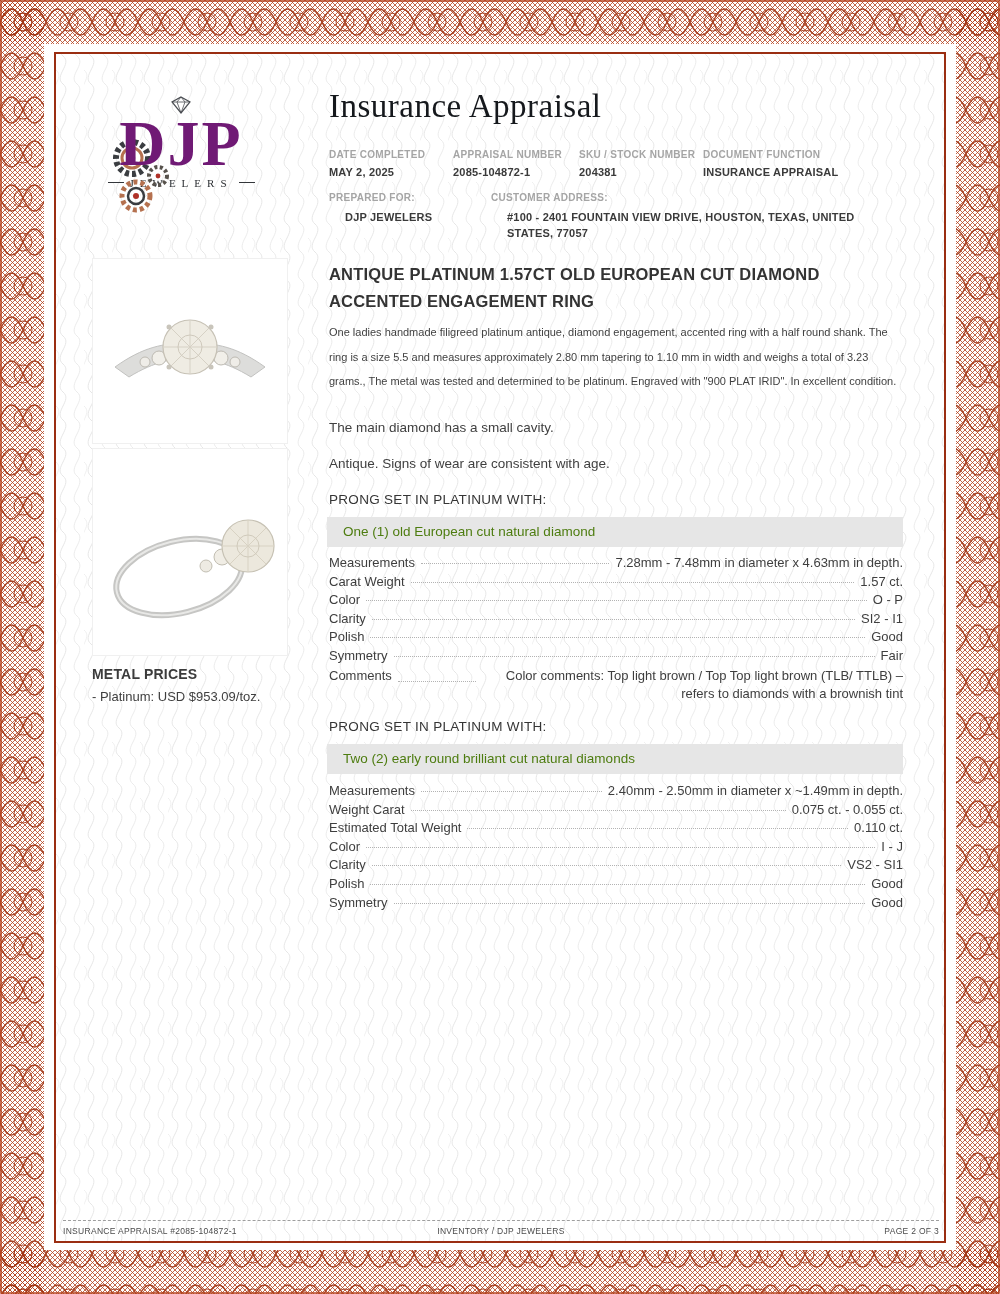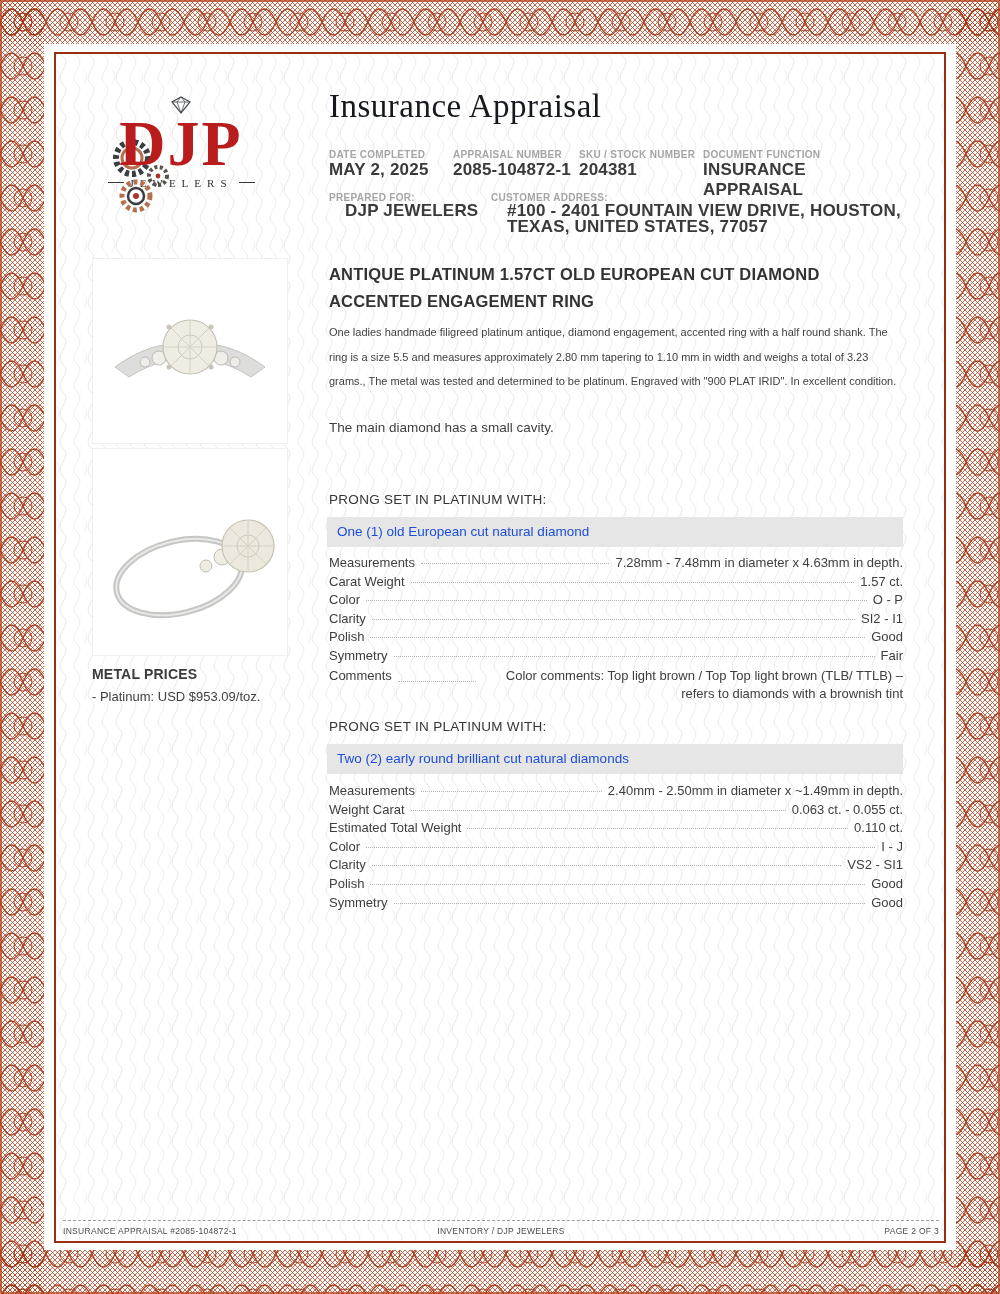--- a/index.html
+++ b/index.html
@@ -12,21 +12,21 @@
   
   #bg-svg{position:absolute;left:0;top:0;width:1000px;height:1294px;z-index:0;}
   
   #content{position:absolute;left:0;top:0;width:1000px;height:1294px;z-index:1;}
 
   
   .logo{left:96px;top:96px;width:170px;text-align:center;}
   .logo .dia{display:block;margin:0 auto 0;}
   .logo .brand{
     font-family:"Liberation Serif", serif;font-weight:700;font-size:64px;line-height:0.95;
-    color:#b91c1c;letter-spacing:2px;position:relative;z-index:2;
+    color:#701a75;letter-spacing:2px;position:relative;z-index:2;
   }
   .logo .gears{position:absolute;left:6px;top:30px;z-index:1;}
   .logo .sub{margin-top:2px;display:flex;align-items:center;justify-content:center;gap:6px;}
   .logo .sub .dash{width:16px;height:1px;background:#33363a;}
   .logo .sub .txt{font-size:11px;letter-spacing:6px;color:#2c2f33;font-family:"Liberation Serif", serif;}
 
   
   .photo{left:92px;width:196px;background:#ffffff;border:1px solid #f0f0f0;box-sizing:border-box;}
   #photo1{top:258px;height:186px;}
   #photo2{top:448px;height:208px;}
@@ -36,36 +36,36 @@
   .metal .mh{font-size:14px;font-weight:700;color:#3b3b3b;letter-spacing:.2px;}
   .metal .ml{margin-top:7px;font-size:13px;color:#3f3f3f;}
   .doc-title{left:329px;top:88px;font-family:"Liberation Serif", serif;font-size:33px;color:#15181c;letter-spacing:.5px;}
   .meta-grid{left:329px;top:149px;width:574px;display:flex;}
   .meta-grid .col{box-sizing:border-box;}
   .meta-grid .col:nth-child(1){width:124px;}
   .meta-grid .col:nth-child(2){width:126px;}
   .meta-grid .col:nth-child(3){width:124px;}
   .meta-grid .col:nth-child(4){flex:1;}
   .mlabel{font-size:10px;color:#a5a5a5;font-weight:700;letter-spacing:.3px;}
-  .mvalue{font-size:17px;font-weight:700;color:#3a3a3a;letter-spacing:.2px;}
+  .mvalue{margin-top:6px;font-size:11px;font-weight:700;color:#3a3a3a;letter-spacing:.2px;}
   .party-grid{left:329px;top:192px;width:574px;display:flex;}
   .party-grid .col1{width:162px;}
   .party-grid .col2{flex:1;}
   .party-grid .mvalue{line-height:16px;padding-left:16px;}
 
   .item-title{left:329px;top:261px;width:574px;font-size:16.5px;font-weight:700;color:#333333;line-height:27px;letter-spacing:.2px;}
   .desc{left:329px;top:320px;width:578px;font-size:11px;color:#3f3f3f;line-height:24.5px;}
   .note1{left:329px;top:420px;width:574px;font-size:13.5px;color:#3f3f3f;}
   .note2{left:329px;top:456px;width:574px;font-size:13.5px;color:#3f3f3f;}
 
   .sec-head{width:574px;font-size:13.5px;font-weight:400;color:#353535;letter-spacing:.3px;}
   #sec1-head{left:329px;top:492px;}
   #sec2-head{left:329px;top:719px;}
   .sec-bar{left:327px;width:576px;height:30px;background:#e6e6e6;box-sizing:border-box;
-           font-size:13.5px;color:#1d4ed8;line-height:30px;padding-left:10px;}
+           font-size:13.5px;color:#4d7c0f;line-height:30px;padding-left:16px;}
   #sec1-bar{top:517px;}
   #sec2-bar{top:744px;}
   .spec-block{left:329px;width:574px;}
   #sec1-rows{top:555px;}
   #sec2-rows{top:783px;}
   .spec-row{display:flex;align-items:baseline;height:18.6px;font-size:13px;color:#3e3e3e;}
   .spec-label{white-space:nowrap;}
   .spec-leader{flex:1;border-bottom:1.5px dotted #b3b3b3;margin:0 6px;transform:translateY(-3px);}
   .spec-value{white-space:nowrap;}
   .spec-row.multiline{height:auto;align-items:flex-start;line-height:18.6px;}
@@ -204,20 +204,21 @@
     </div>
     <div class="col2">
       <div class="mlabel">CUSTOMER ADDRESS:</div>
       <div class="mvalue">#100 - 2401 FOUNTAIN VIEW DRIVE, HOUSTON, TEXAS, UNITED STATES, 77057</div>
     </div>
   </div>
 
   <div class="abs item-title">ANTIQUE PLATINUM 1.57CT OLD EUROPEAN CUT DIAMOND ACCENTED ENGAGEMENT RING</div>
   <div class="abs desc">One ladies handmade filigreed platinum antique, diamond engagement, accented ring with a half round shank. The ring is a size 5.5 and measures approximately 2.80 mm tapering to 1.10 mm in width and weighs a total of 3.23 grams., The metal was tested and determined to be platinum. Engraved with "900 PLAT IRID". In excellent condition.</div>
   <div class="abs note1">The main diamond has a small cavity.</div>
+  <div class="abs note2">Antique. Signs of wear are consistent with age.</div>
 
   <div id="sec1-head" class="abs sec-head">PRONG SET IN PLATINUM WITH:</div>
   <div id="sec1-bar" class="abs sec-bar">One (1) old European cut natural diamond</div>
   <div id="sec1-rows" class="abs spec-block">
     <div class="spec-row">
       <span class="spec-label">Measurements</span>
       <span class="spec-leader"></span>
       <span class="spec-value">7.28mm - 7.48mm in diameter x 4.63mm in depth.</span>
     </div>
     <div class="spec-row">
@@ -256,21 +257,21 @@
   <div id="sec2-bar" class="abs sec-bar">Two (2) early round brilliant cut natural diamonds</div>
   <div id="sec2-rows" class="abs spec-block">
     <div class="spec-row">
       <span class="spec-label">Measurements</span>
       <span class="spec-leader"></span>
       <span class="spec-value">2.40mm - 2.50mm in diameter x ~1.49mm in depth.</span>
     </div>
     <div class="spec-row">
       <span class="spec-label">Weight Carat</span>
       <span class="spec-leader"></span>
-      <span class="spec-value">0.063 ct. - 0.055 ct.</span>
+      <span class="spec-value">0.075 ct. - 0.055 ct.</span>
     </div>
     <div class="spec-row">
       <span class="spec-label">Estimated Total Weight</span>
       <span class="spec-leader"></span>
       <span class="spec-value">0.110 ct.</span>
     </div>
     <div class="spec-row">
       <span class="spec-label">Color</span>
       <span class="spec-leader"></span>
       <span class="spec-value">I - J</span>

